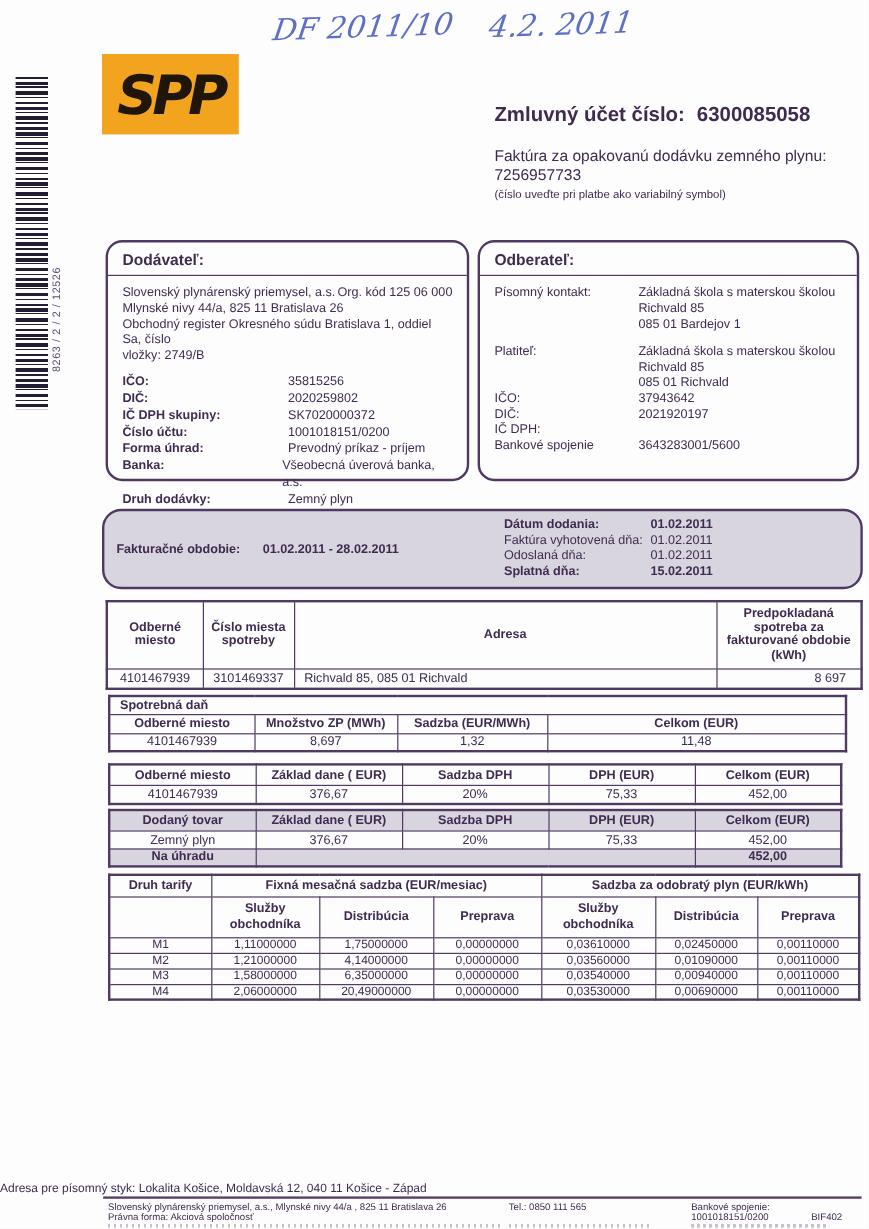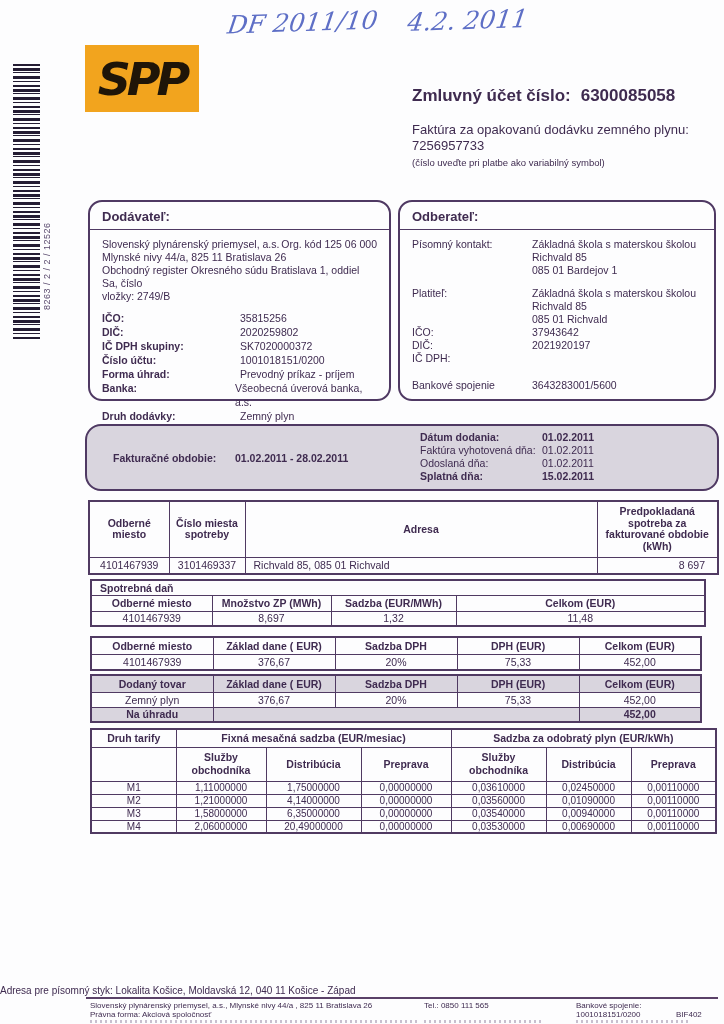--- a/index.html
+++ b/index.html
@@ -68,21 +68,21 @@
   .sup-rows { margin-top:8px; line-height:14px; }
   .cust-block { margin-bottom:10px; }
   .cust-rows { line-height:13px; }
 
   
   .band {
     left:85px; top:424px; width:634px; height:67px;
     background:#d9d5de; border:2px solid #4f3963; border-radius:16px;
     font-size:10.5px;
   }
-  .band-period { position:absolute; left:26px; top:26px; display:flex;justify-content:flex-end; }
+  .band-period { position:absolute; left:10px; top:26px; display:flex;justify-content:flex-end; }
   .band-period .k { width:122px; font-weight:bold; }
   .band-period .v { font-weight:bold; }
   .band-dates { position:absolute; left:333px; top:5px; line-height:13px; }
   .band-dates .kv .k { width:122px; font-weight:normal; }
   .band-dates .kv.b .k, .band-dates .kv.b .v { font-weight:bold; }
 
   
   table { border-collapse:collapse; table-layout:fixed; font-size:10.5px; color:#3f2b50; }
   th, td { border:1px solid #503a62; padding:0 3px; text-align:center; font-weight:normal; }
   th { font-weight:bold; }
@@ -211,21 +211,21 @@
           <span class="v">37943642</span>
         </div>
       <div class="kv kv-c cust-rows">
           <span class="k">DIČ:</span>
           <span class="v">2021920197</span>
         </div>
       <div class="kv kv-c cust-rows">
           <span class="k">IČ DPH:</span>
           <span class="v"></span>
         </div>
-      <div class="kv kv-c" style="margin-top:14px;">
+      <div class="kv kv-c" style="">
           <span class="k">Bankové spojenie</span>
           <span class="v">3643283001/5600</span>
         </div>
     </div>
   </div>
 
   <div class="abs band">
     <div class="band-period">
       <span class="k">Fakturačné obdobie:</span>
       <span class="v">01.02.2011 - 28.02.2011</span>

